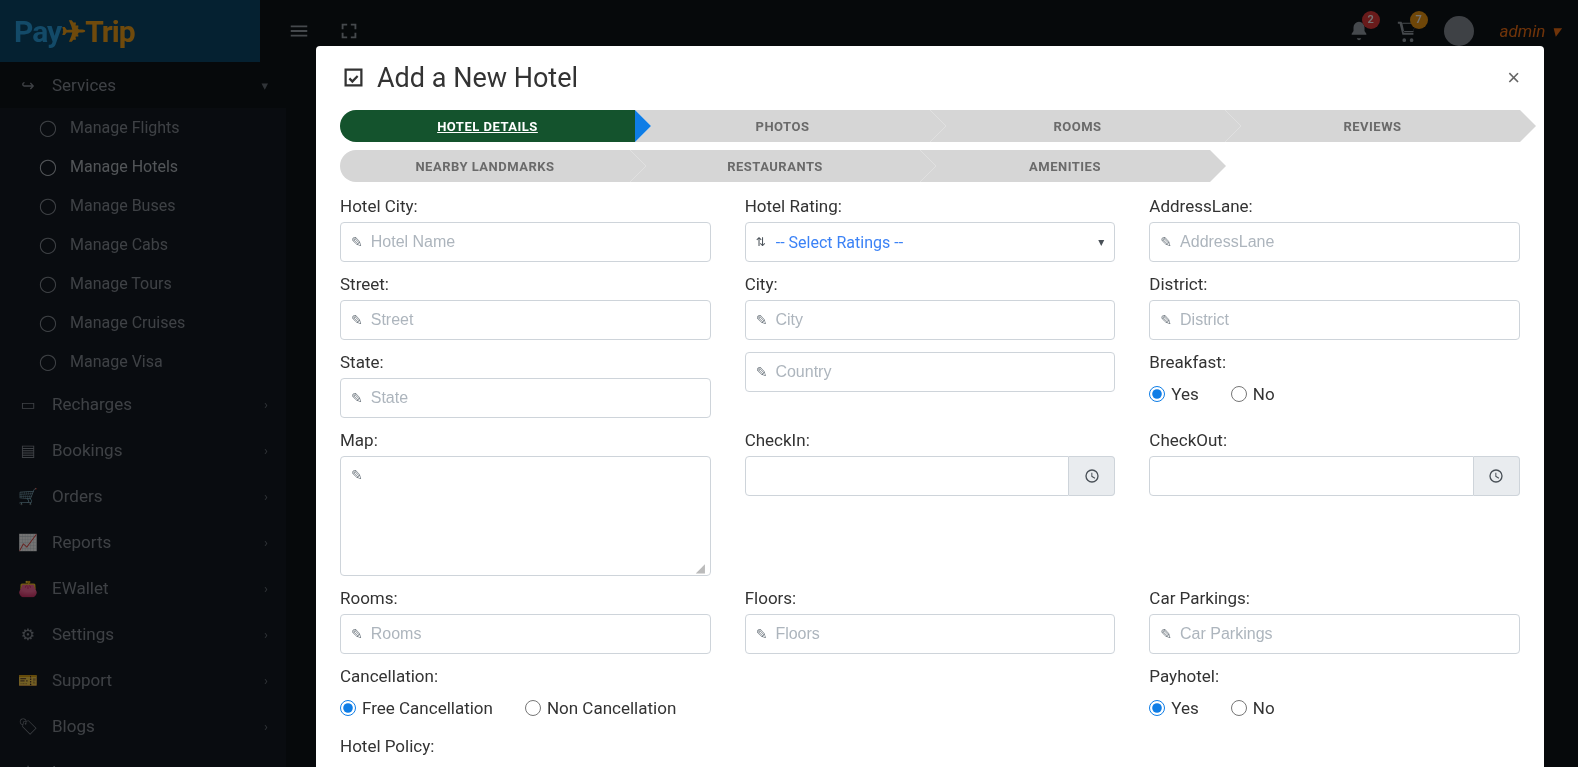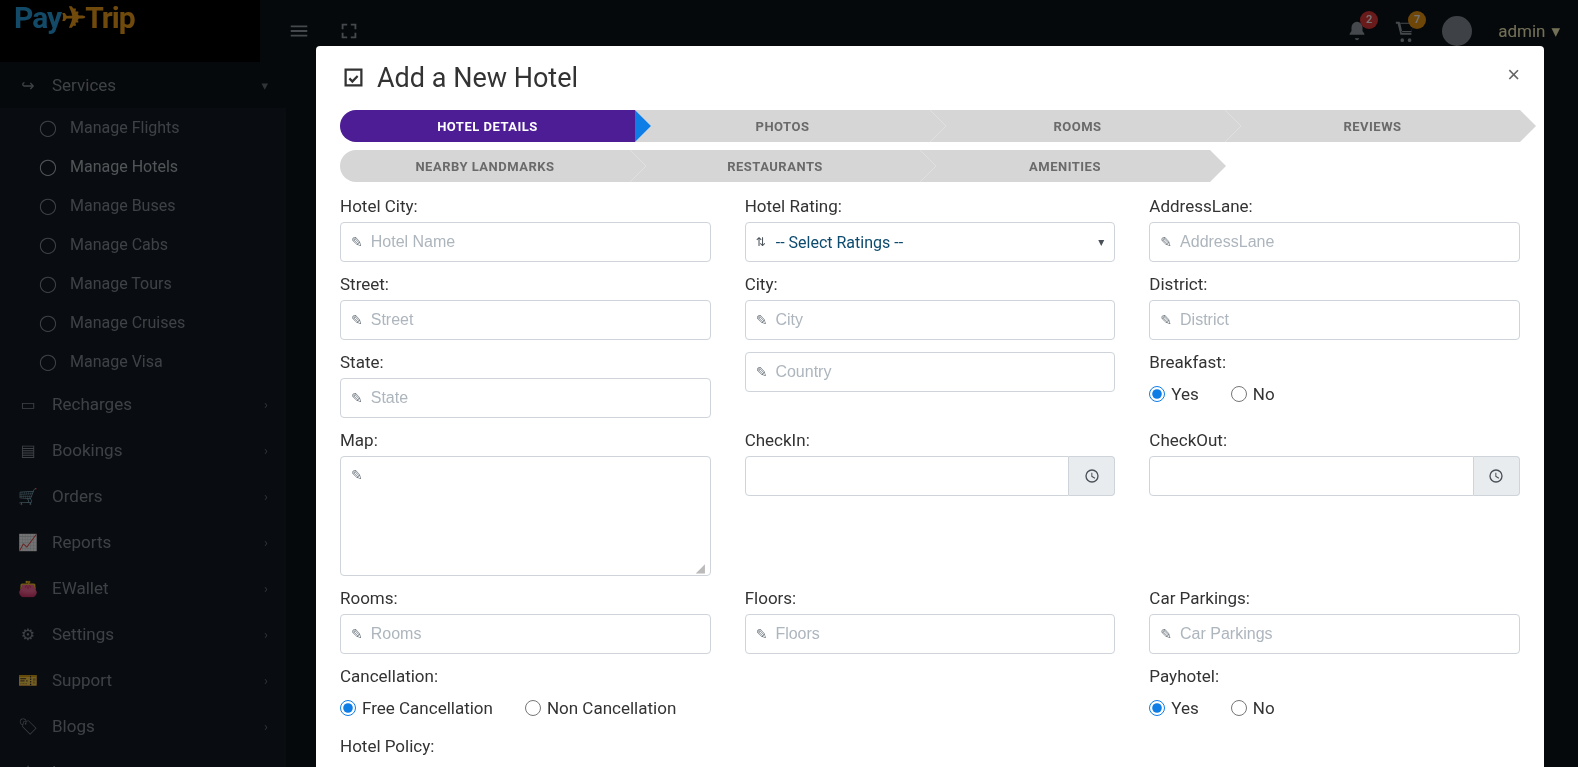--- a/index.html
+++ b/index.html
@@ -17,22 +17,23 @@
     height: 62px;
     background: #0f1419;
     display: flex;
     align-items: center;
     padding: 0 18px 0 0;
   }
   .logo-wrap {
     width: 260px;
     height: 62px;
     display: flex;
+    align-items: center;
     padding-left: 14px;
-    background: #000000;
+    background: #0c4a6e;
   }
   .logo {
     font-size: 30px;
     font-weight: 700;
     letter-spacing: -1px;
   }
   .logo .pay { color: #2aa4e6; }
   .logo .o { color: #f7a51b; }
   .logo .trip { color: #f7a51b; }
   .top-icons-left {
@@ -68,22 +69,22 @@
     border-radius: 50%;
     display: flex; align-items: center; justify-content: center;
     font-weight: 600;
   }
   .badge.orange { background: #f39c12; }
   .avatar {
     width: 30px; height: 30px; border-radius: 50%;
     background: #8a919a;
   }
   .admin-label {
-    color: #fef9c3; font-size: 17px;
-    display: flex; align-items: center; gap: 6px;
+    color: #f97316; font-size: 17px;
+    display: flex; align-items: center; gap: 6px; font-style: italic;
   }
 
   
   .sidebar {
     position: absolute;
     top: 62px; left: 0;
     width: 286px;
     bottom: 0;
     background: #161c24;
     overflow-y: auto;
@@ -136,21 +137,21 @@
     left: 316px;
     right: 34px;
     bottom: 0;
     background: #fff;
     z-index: 10;
     overflow-y: auto;
     border-radius: 4px 4px 0 0;
   }
   .modal-header {
     display: flex;
-    align-items: flex-start;
+    align-items: center;
     padding: 16px 24px 10px 24px;
     gap: 33px;
   }
   .modal-title {
     font-size: 27px;
     font-weight: 400;
     color: #333;
     display: flex;
     align-items: center;
     gap: 10px;
@@ -197,22 +198,23 @@
     position: absolute;
     left: 0; top: 0;
     border-top: 16px solid transparent;
     border-bottom: 16px solid transparent;
     border-left: 16px solid #fff;
     z-index: 1;
   }
   .wizard-step:first-child::before { display: none; }
   .wizard-step:first-child { border-radius: 16px 0 0 16px; }
   .wizard-step.active {
-    background: #4c1d95;
+    background: #14532d;
     color: #fff;
+    text-decoration: underline;
   }
   .wizard-step.active::after { border-left-color: #0e7de6; }
 
   
   .form-grid {
     display: grid;
     grid-template-columns: 1fr 1fr 1fr;
     gap: 12px 34px;
     padding: 10px 24px 24px 24px;
   }
@@ -246,21 +248,21 @@
   .input-wrap input::placeholder { color: #adb5bd; }
   .select-wrap {
     border: 1px solid #ced4da;
     border-radius: 4px;
     height: 40px;
     display: flex; align-items: center;
     padding: 0 10px;
     position: relative;
   }
   .select-wrap .sort-icon { color: #495057; margin-right: 10px; font-size: 12px; }
-  .select-wrap .val { color: #0c4a6e; font-size: 16px; }
+  .select-wrap .val { color: #3b82f6; font-size: 16px; }
   .select-wrap .caret { margin-left: auto; color: #495057; font-size: 12px; }
   .textarea-wrap {
     border: 1px solid #ced4da;
     border-radius: 4px;
     padding: 8px 10px;
     min-height: 120px;
     position: relative;
   }
   .textarea-wrap .pfx { color: #6c757d; font-size: 14px; }
   .textarea-wrap .resize {

